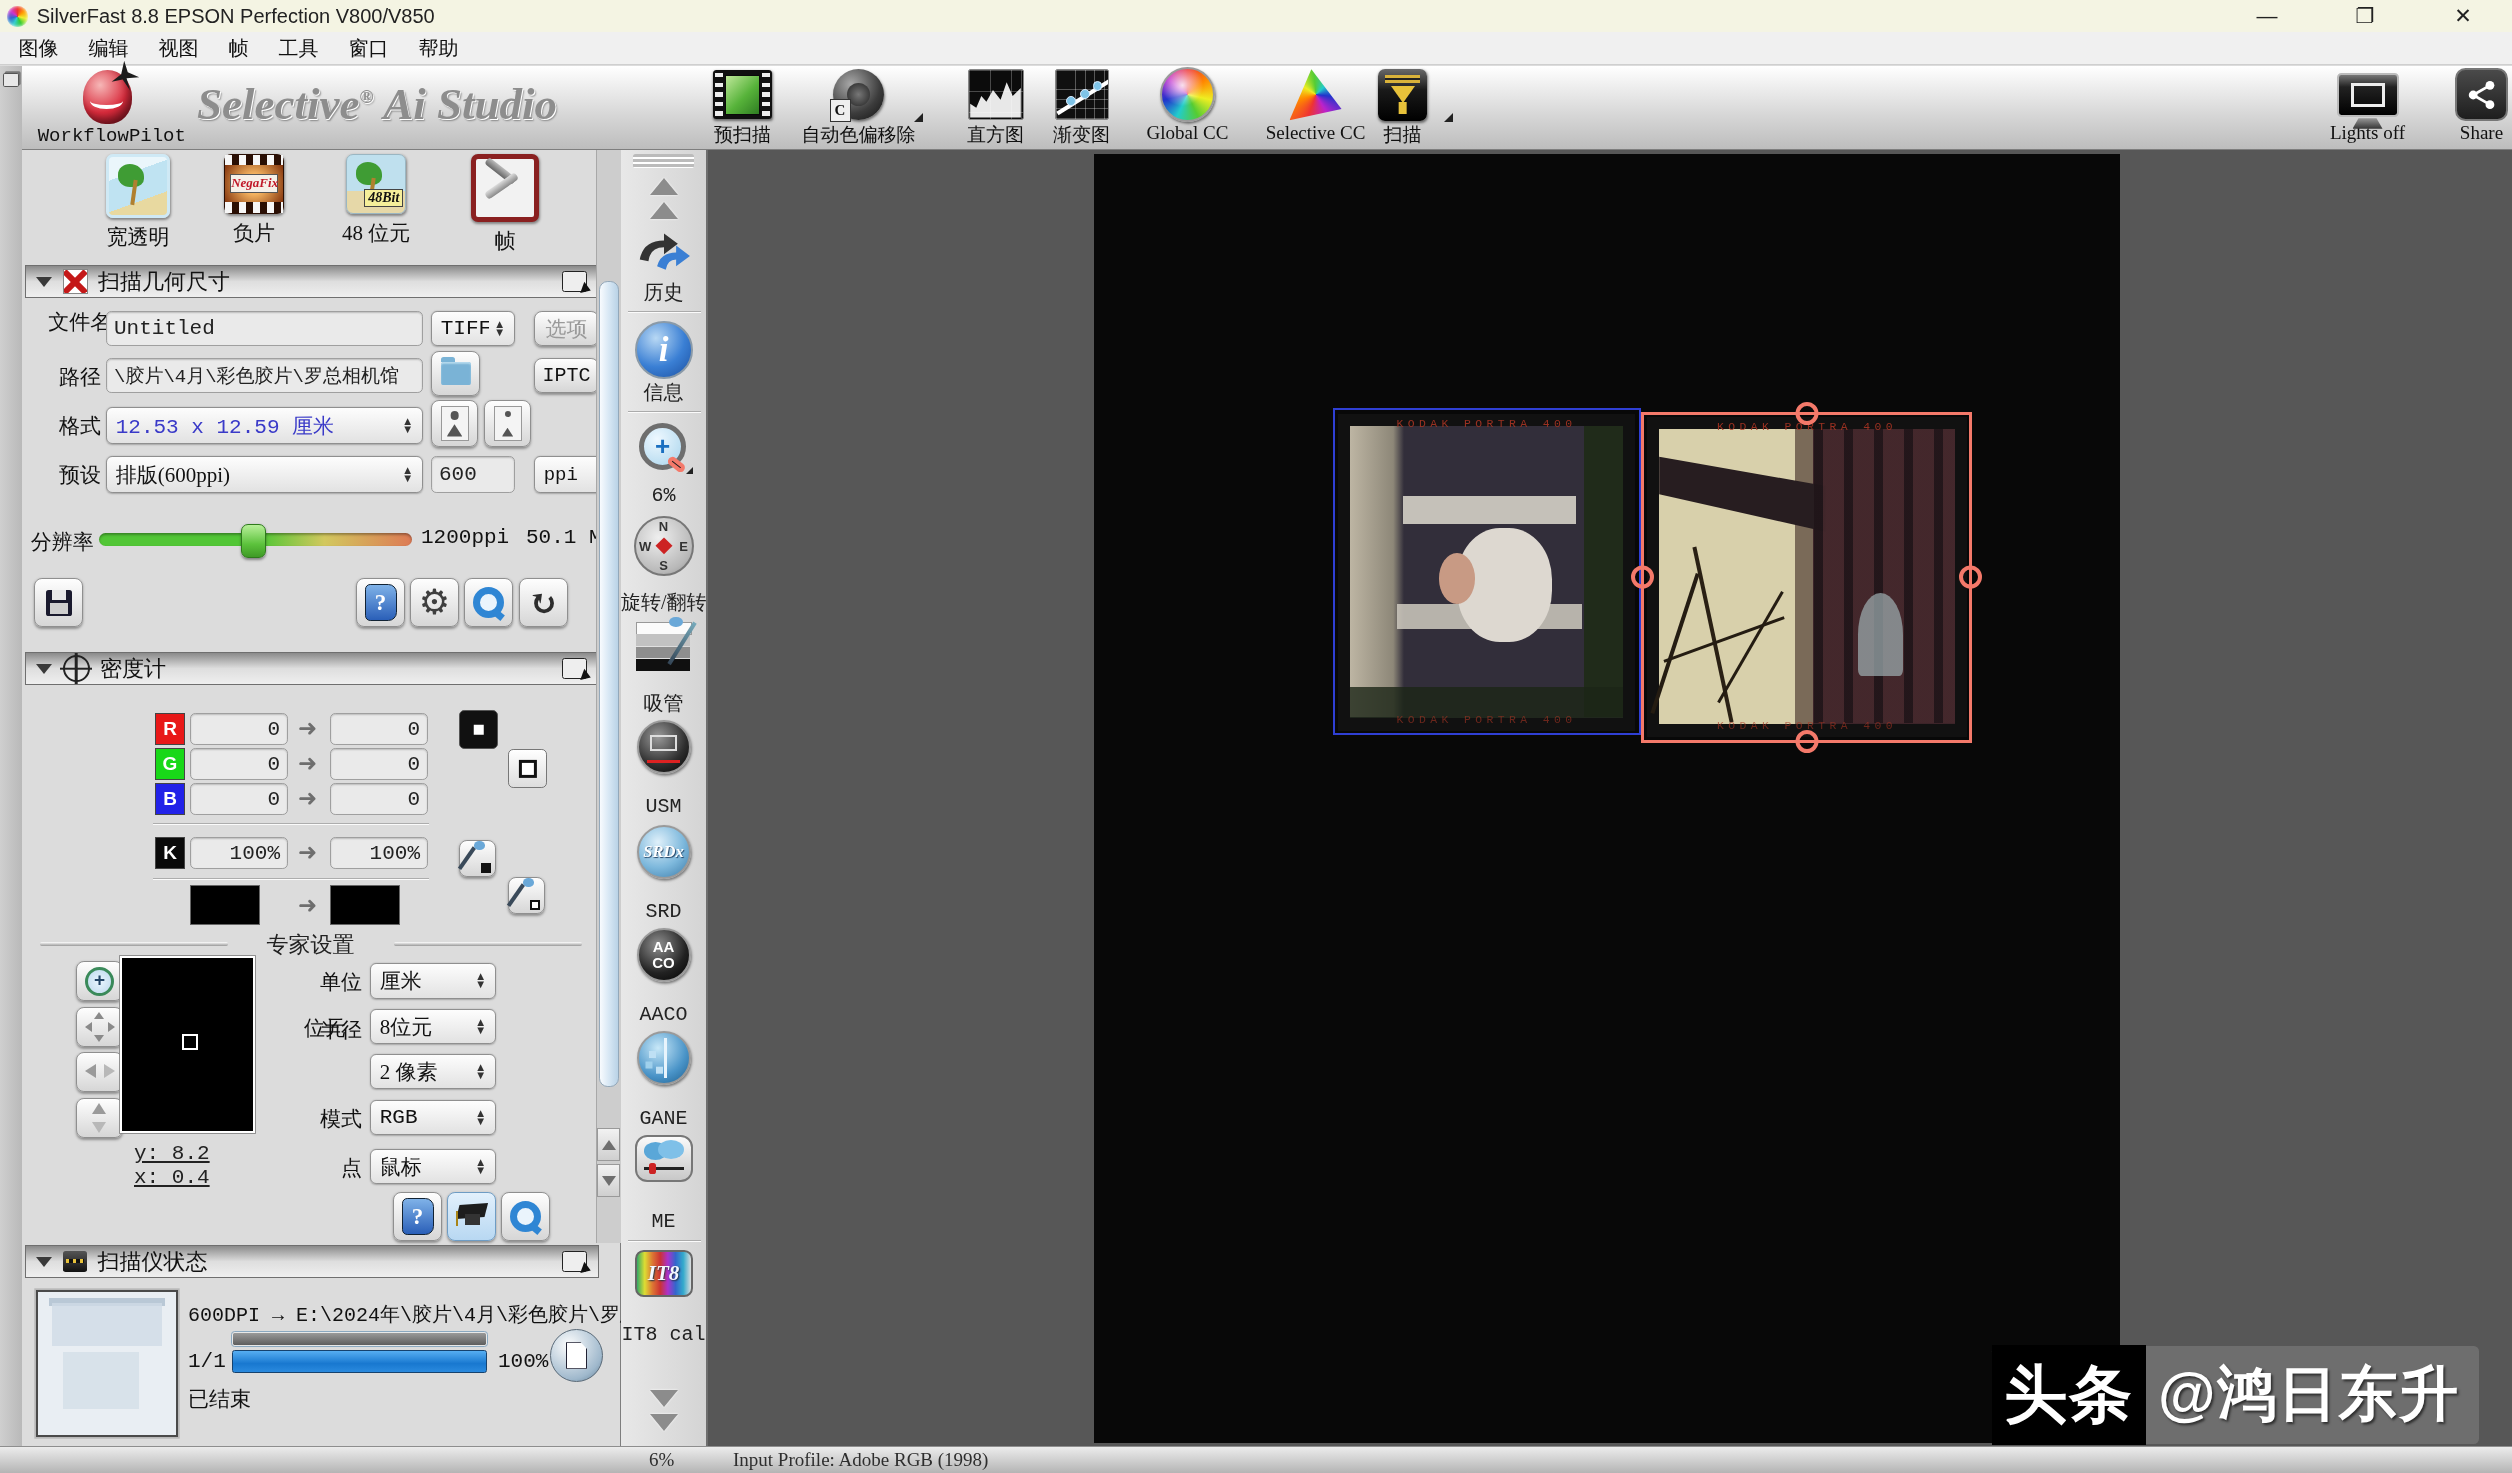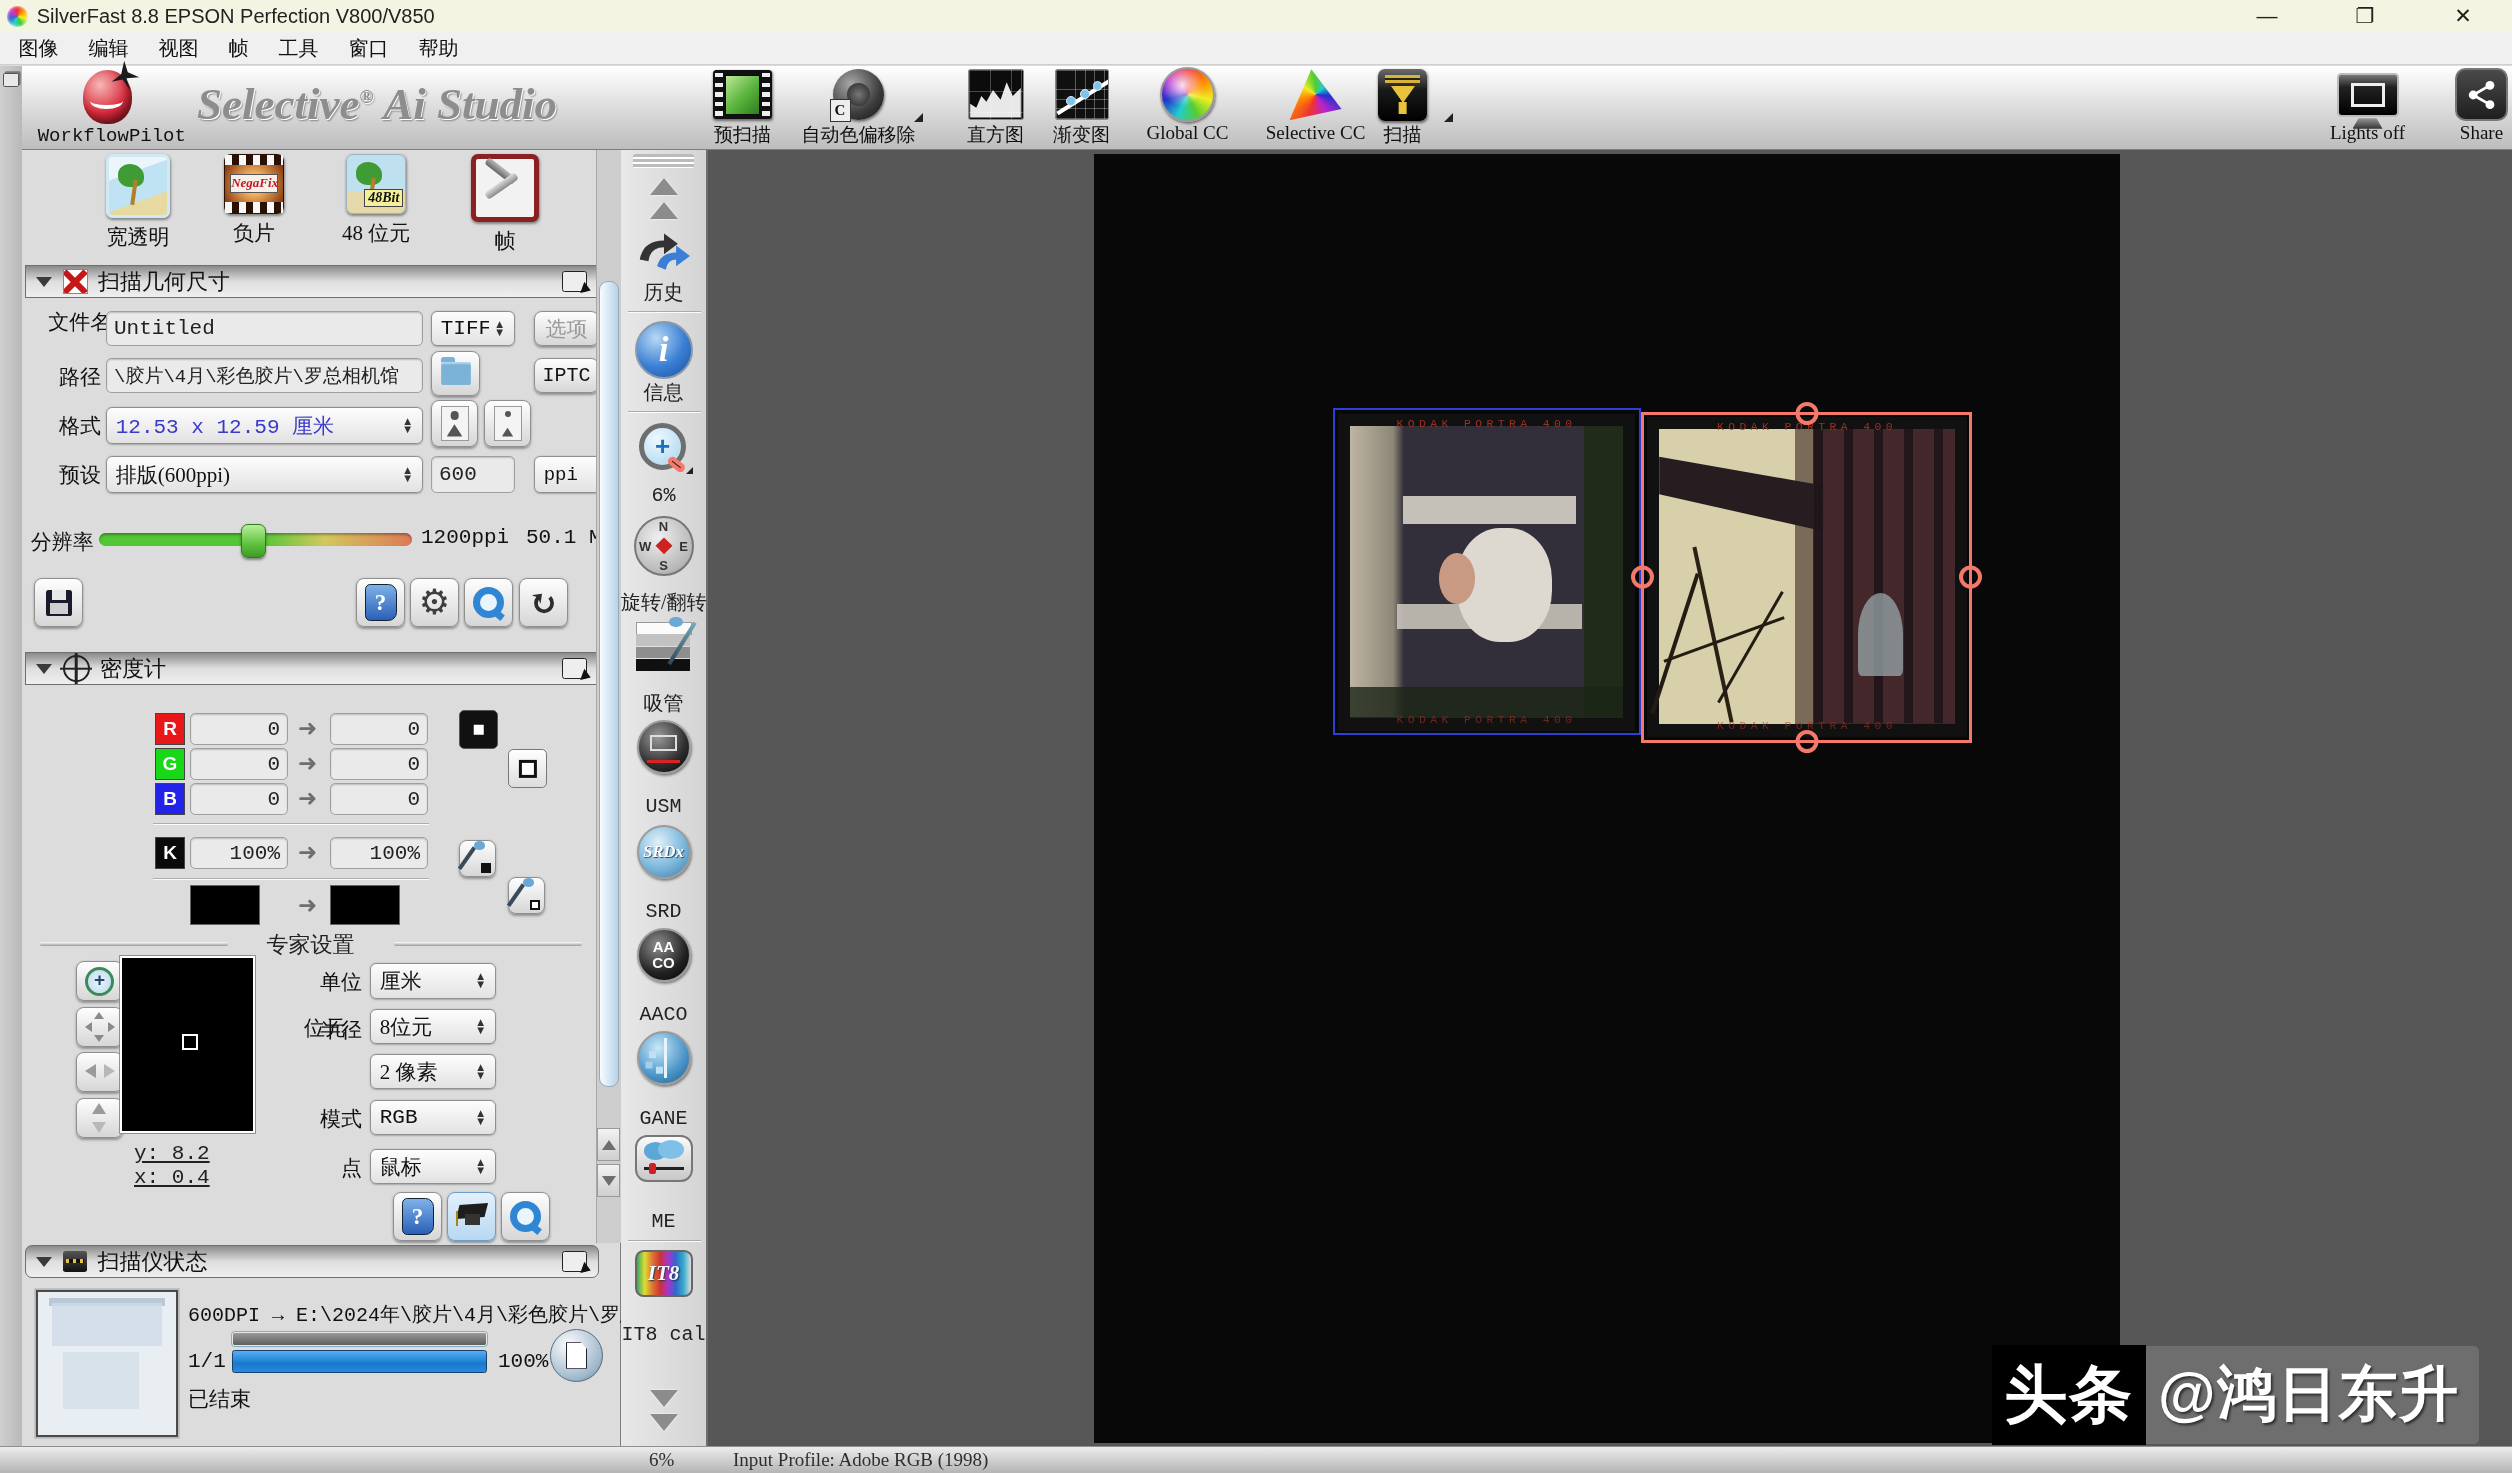--- a/index.html
+++ b/index.html
@@ -639,21 +639,21 @@
     <div class="scrolltrack">
       <div class="scrollthumb" style="top:131px;height:804px;"></div>
       <div class="scrollbtn" style="top:978px;">
           <div class="tri-up-sm"></div>
         </div>
       <div class="scrollbtn" style="top:1014px;">
           <div class="tri-dn-sm"></div>
         </div>
     </div>
 
-    <div class="sechead" style="top:1095px;border-radius:7px;">
+    <div class="sechead" style="top:1095px;">
       <div class="tri-dn"></div>
       <div class="sec-ico-scanner"></div>
       <span>扫描仪状态</span>
       <div class="detach"></div>
     </div>
 
     <div class="thumb" style="left:14px;top:1140px;width:138px;height:143px;">
       <div class="sh3"></div>
         <div class="sh1"></div>
         <div class="sh2"></div>

